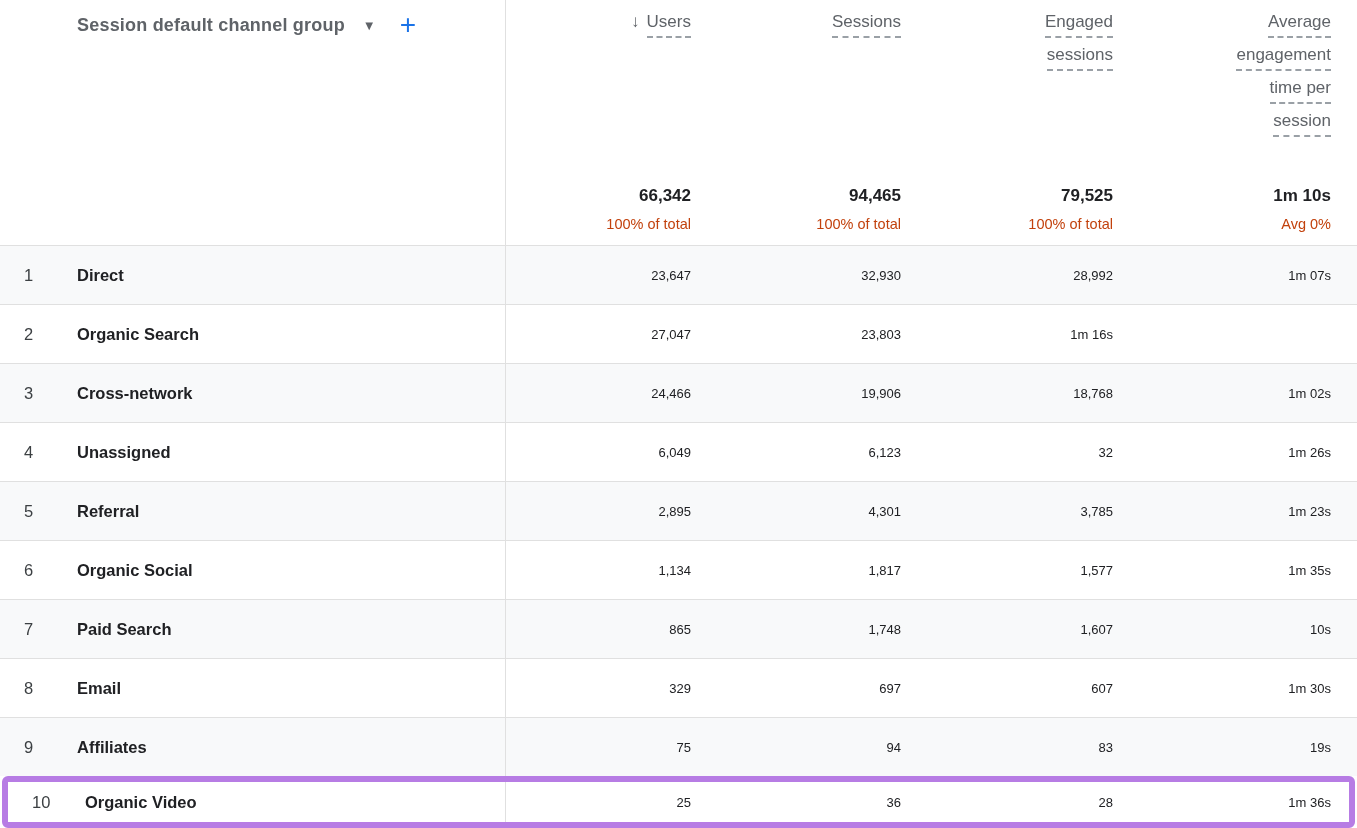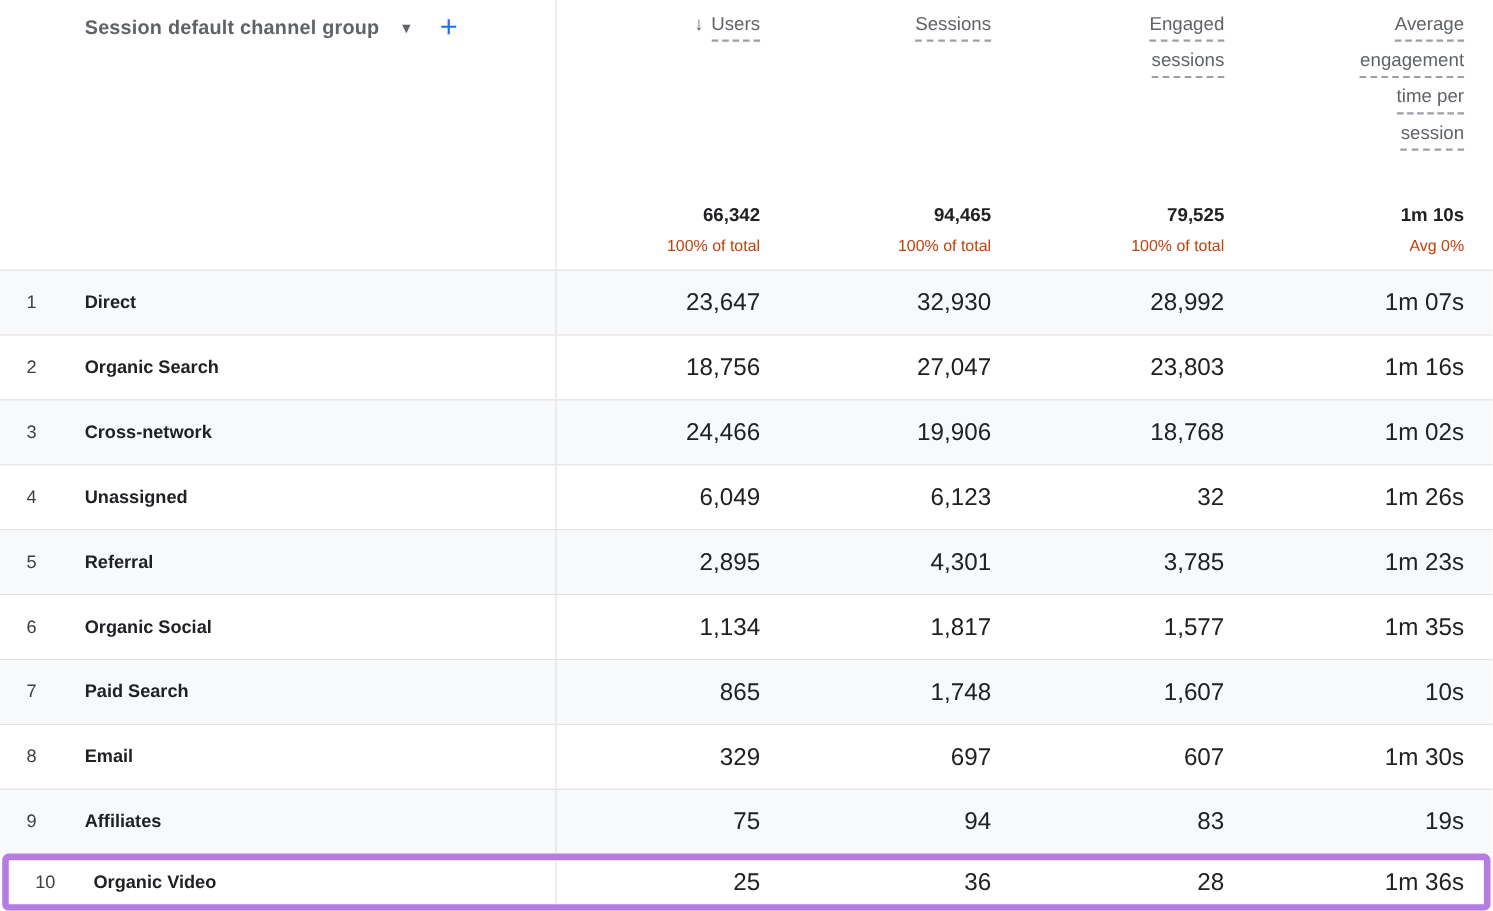--- a/index.html
+++ b/index.html
@@ -69,21 +69,21 @@
     display: flex; align-items: center;
     border-right: 1px solid #e0e0e0;
     padding-left: 24px;
     overflow: hidden;
   }
   .row-index { width: 53px; flex: none; font-size: 16.5px; color: #3c4043; }
   .row-name { font-size: 16.5px; font-weight: 700; color: #202124; }
 
   .cell-val {
     display: flex; align-items: center; justify-content: flex-end;
-    font-size: 22px; color: #202124;
+    font-size: 13px; color: #202124;
   }
 
   
   .row.highlighted {
     height: 52px;
     margin: 0 2px;
     border: 6px solid #b77ce4;
     border-radius: 6px;
     background: #ffffff;
     grid-template-columns: 498px 185px 210px 212px 218px 18px;
@@ -165,21 +165,20 @@
       <div class="cell-val">28,992</div>
       <div class="cell-val">1m 07s</div>
       <div></div>
     </div>
 
     <div class="grid row">
       <div class="cell-dim">
         <span class="row-index">2</span>
         <span class="row-name">Organic Search</span>
       </div>
-      <div class="cell-val">18,756</div>
       <div class="cell-val">27,047</div>
       <div class="cell-val">23,803</div>
       <div class="cell-val">1m 16s</div>
       <div></div>
     </div>
 
     <div class="grid row alt">
       <div class="cell-dim">
         <span class="row-index">3</span>
         <span class="row-name">Cross-network</span>

